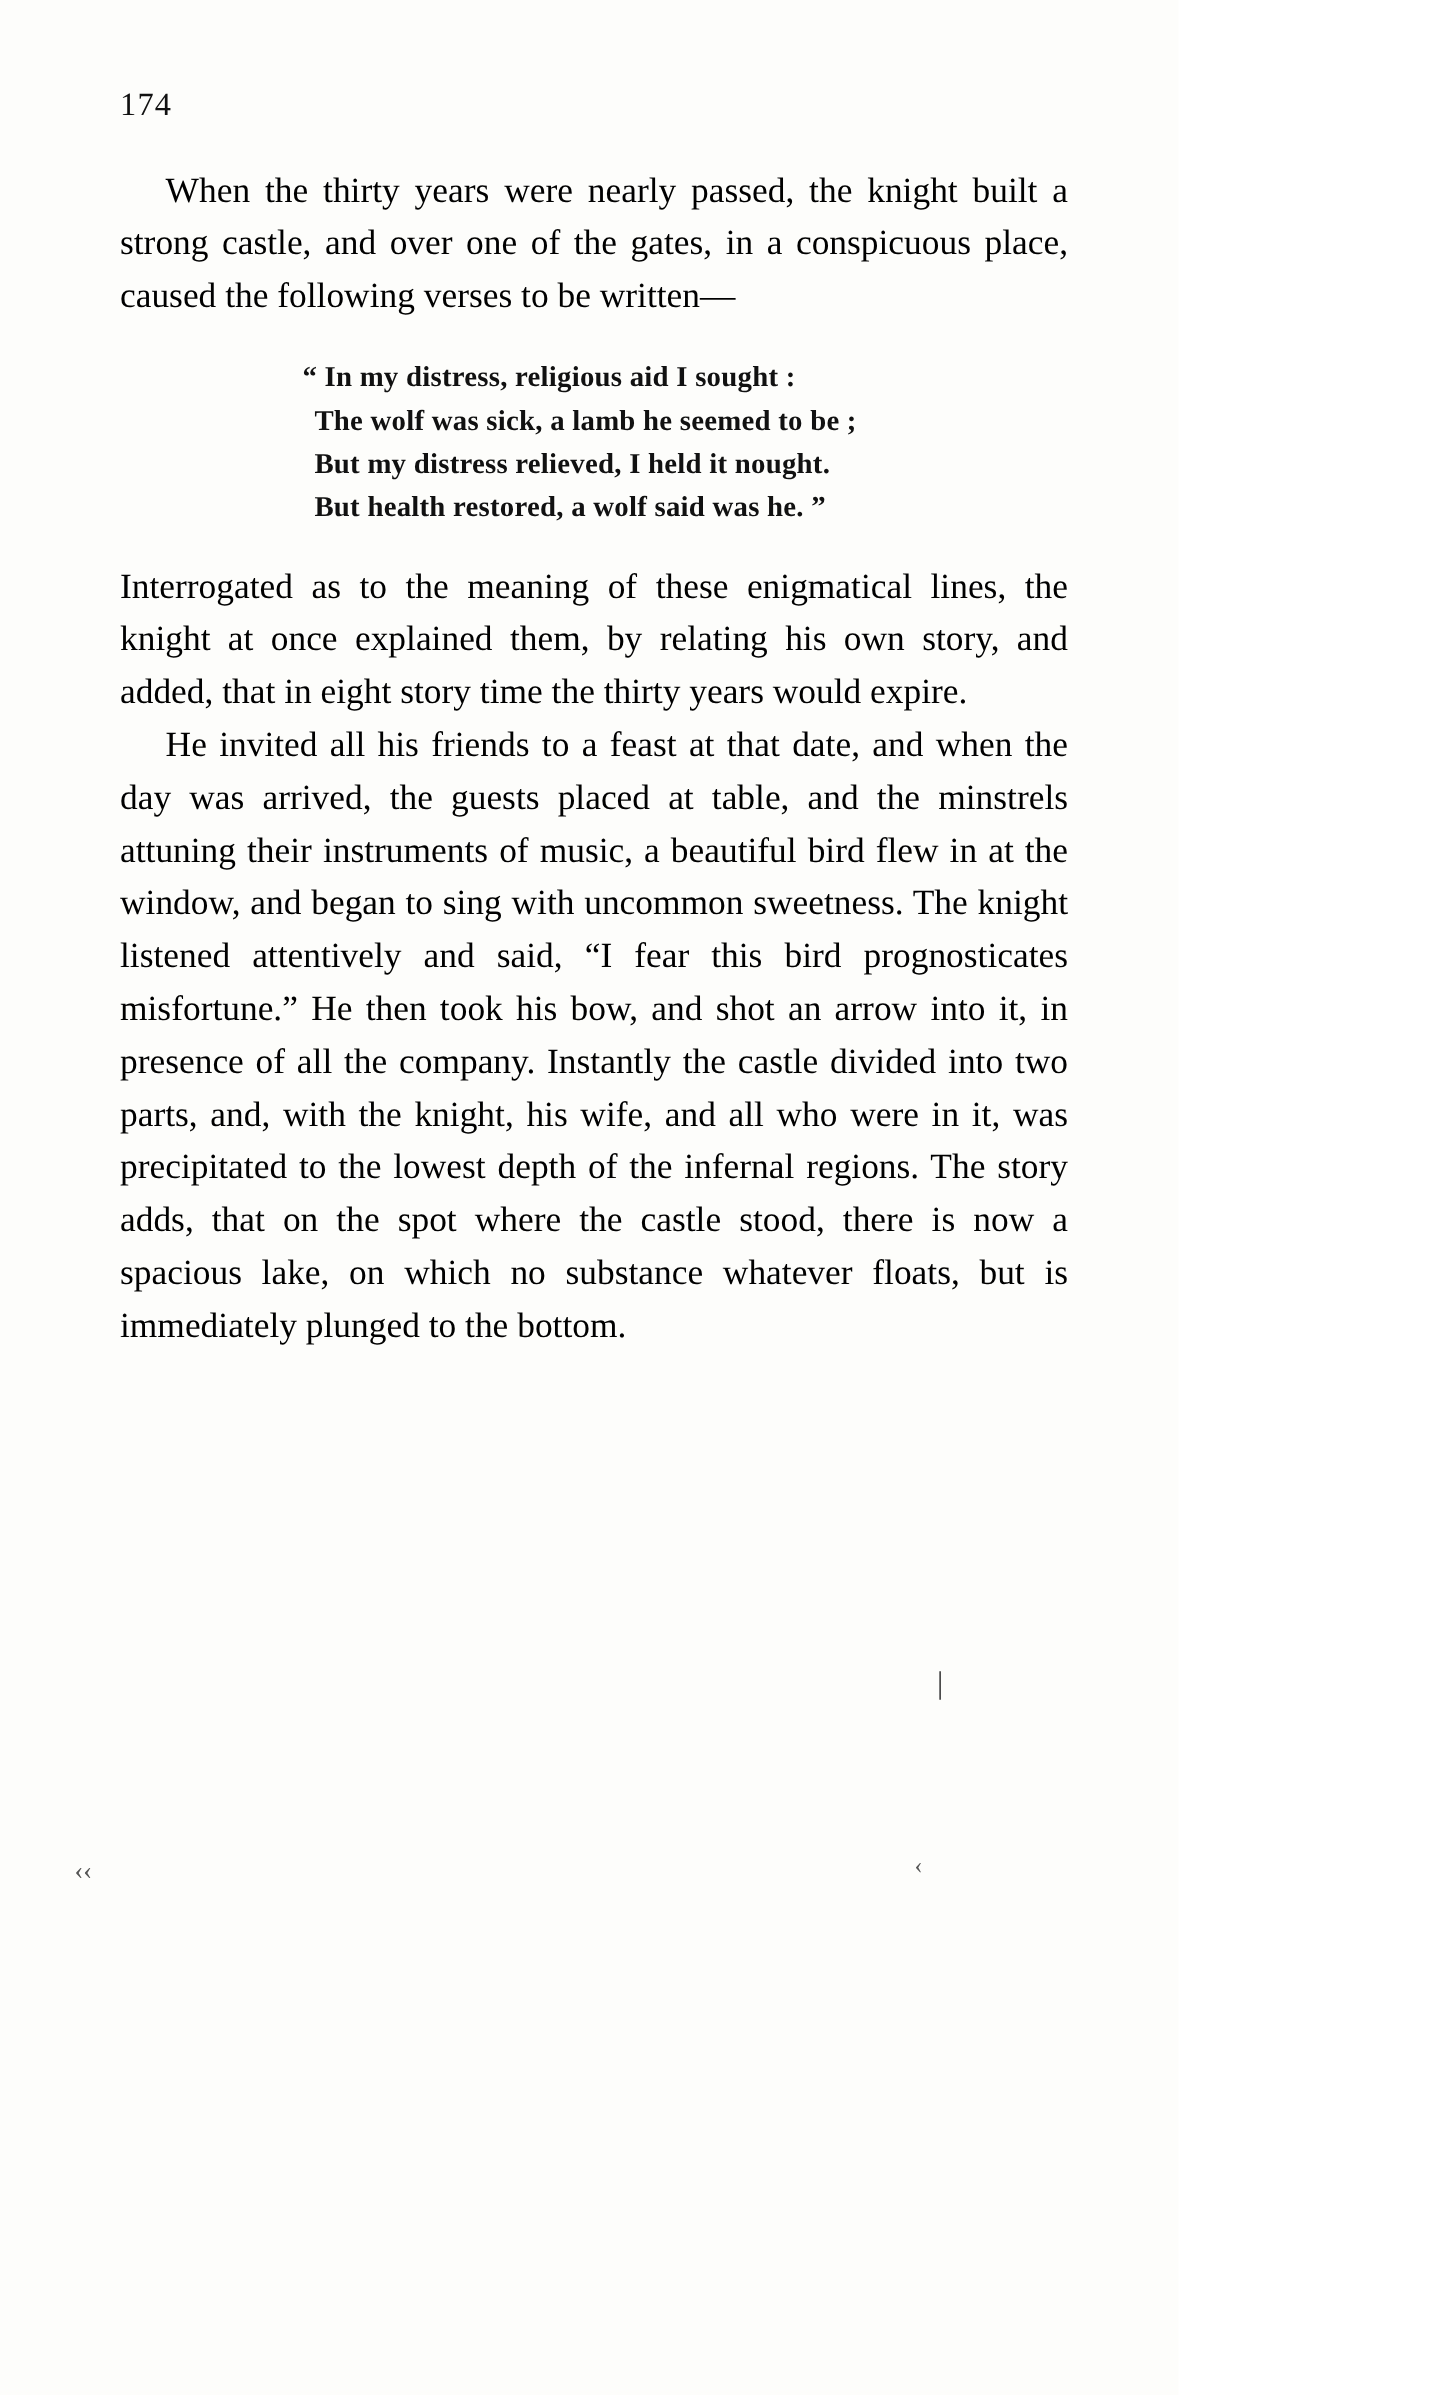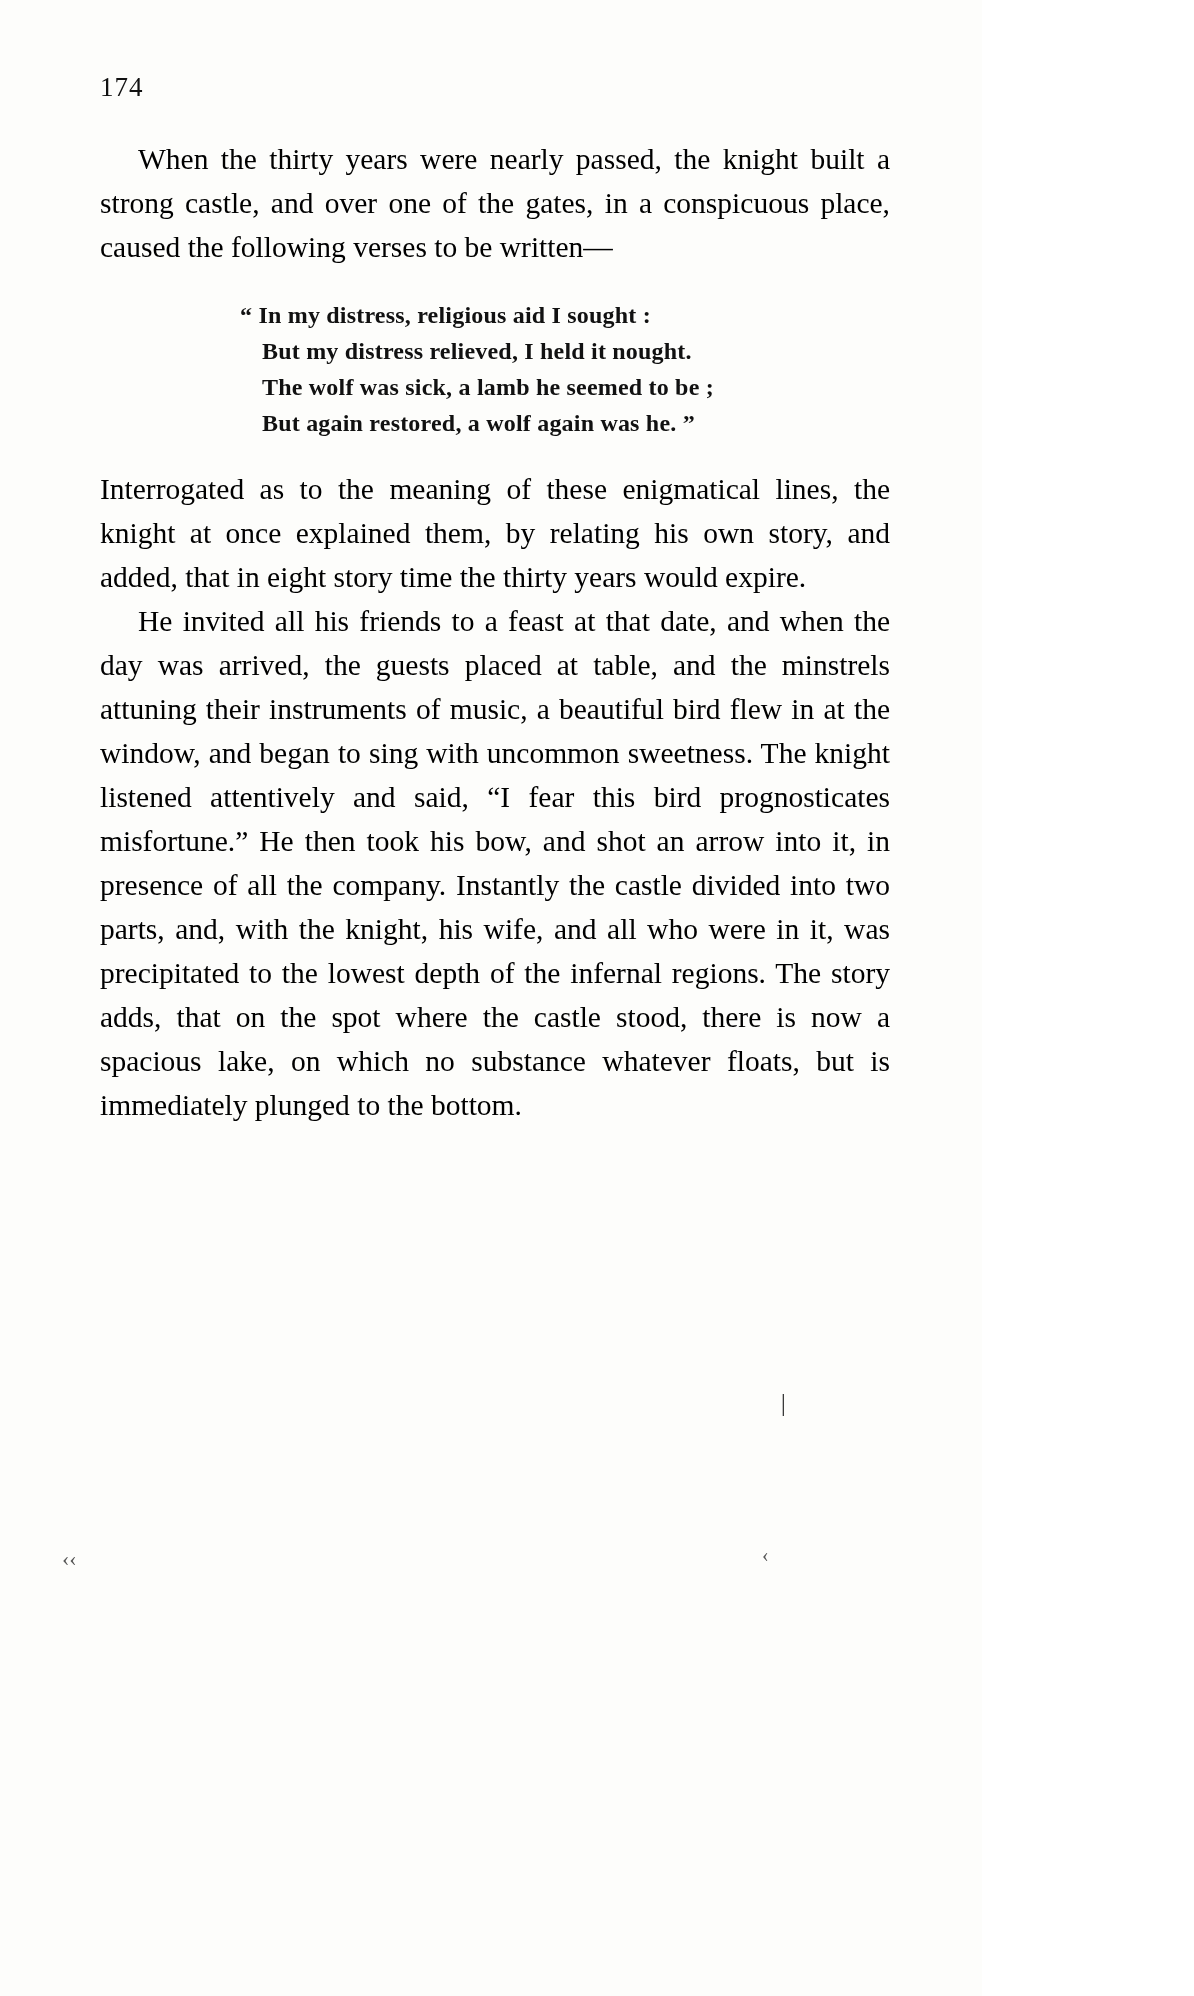--- a/index.html
+++ b/index.html
@@ -80,21 +80,21 @@
   }
   .verse .line {
     font-family: "Liberation Serif", serif;
     font-size: 24px;
     font-weight: 700;
     line-height: 36px;
     letter-spacing: 0.2px;
     color: #111;
     white-space: nowrap;
   }
-  .verse .line.l1 { margin-left: 0; }
+  .verse .line.l1 { margin-left: 12px; }
   .verse .line.l2 { margin-left: 22px; }
   .verse .line.l3 { margin-left: 22px; }
   .verse .line.l4 { margin-left: 22px; }
 
   
   .mark {
     position: absolute;
     color: #3a3a3a;
     font-family: "Liberation Serif", serif;
   }
@@ -127,23 +127,23 @@
   <div class="content">
 
     <div class="header-line">
       <span class="folio">174</span>
     </div>
 
     <p class="body-par indent">When the thirty years were nearly passed, the knight built a strong castle, and over one of the gates, in a conspicuous place, caused the following verses to be written—</p>
 
     <div class="verse">
       <div class="line l1">“ In my distress, religious aid I sought :</div>
+      <div class="line l3">The wolf was sick, a lamb he seemed to be ;</div>
       <div class="line l2">But my distress relieved, I held it nought.</div>
-      <div class="line l3">The wolf was sick, a lamb he seemed to be ;</div>
-      <div class="line l4">But again restored, a wolf again was he. ”</div>
+      <div class="line l4">But health restored, a wolf said was he. ”</div>
     </div>
 
     <p class="body-par">Interrogated as to the meaning of these enigmatical lines, the knight at once explained them, by relating his own story, and added, that in eight story time the thirty years would expire.</p>
     <p class="body-par indent">He invited all his friends to a feast at that date, and when the day was arrived, the guests placed at table, and the minstrels attuning their instruments of music, a beautiful bird flew in at the window, and began to sing with uncommon sweetness.  The knight listened attentively and said, “I fear this bird prognosticates misfortune.”  He then took his bow, and shot an arrow into it, in presence of all the company.  Instantly the castle divided into two parts, and, with the knight, his wife, and all who were in it, was precipitated to the lowest depth of the infernal regions. The story adds, that on the spot where the castle stood, there is now a spacious lake, on which no substance whatever floats, but is immediately plunged to the bottom.</p>
 
   </div>
 
   <div class="mark mark-right-tick">|</div>
   <div class="mark mark-bottom-left">‹‹</div>
   <div class="mark mark-bottom-right">‹</div>

